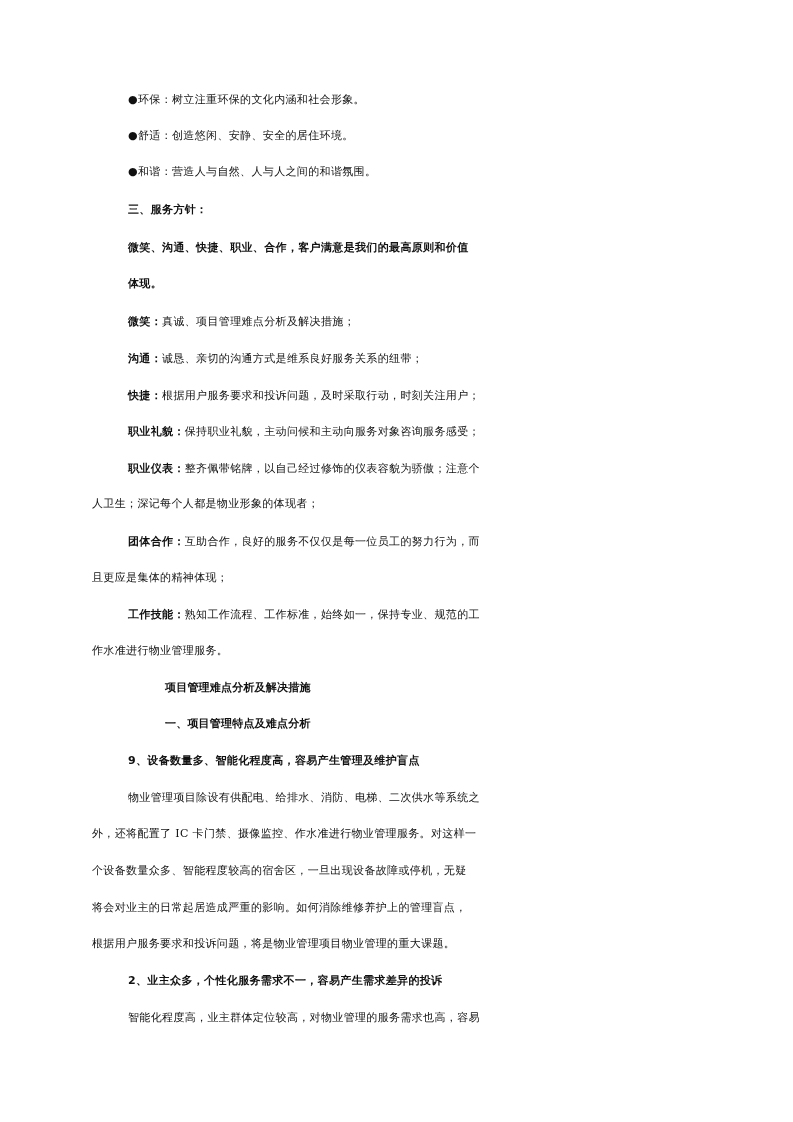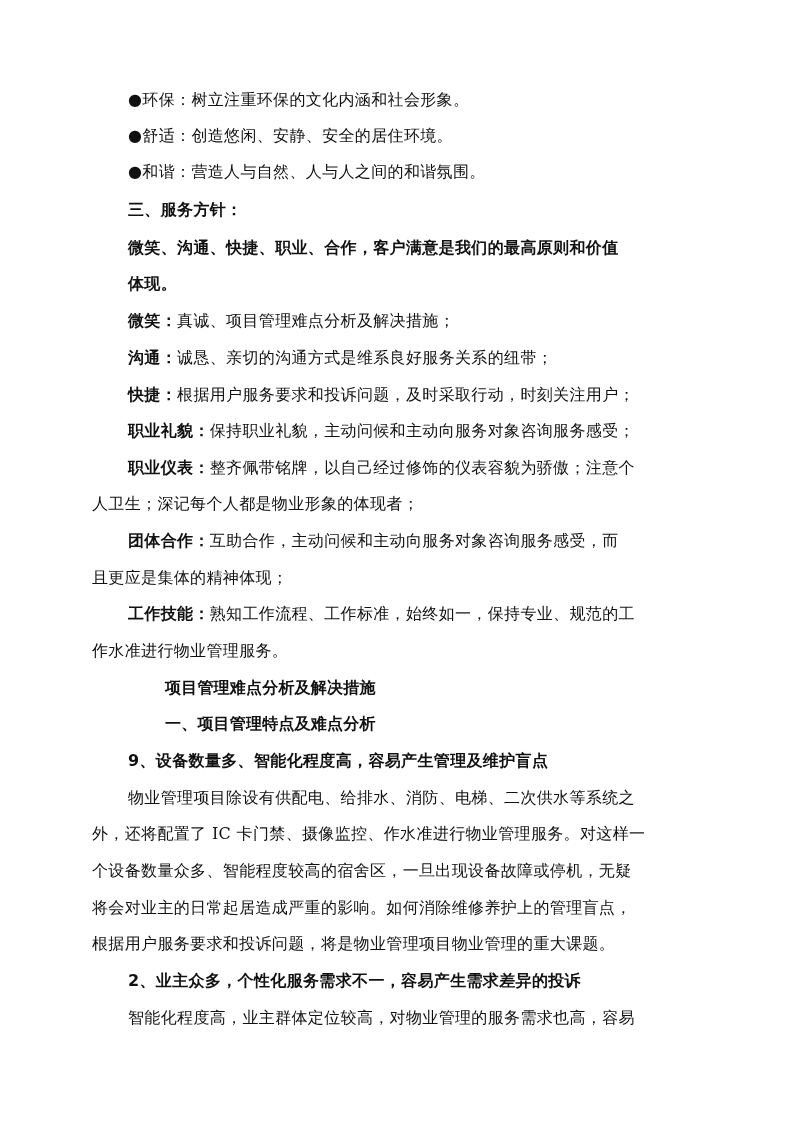--- a/index.html
+++ b/index.html
@@ -1,21 +1,21 @@
 <!DOCTYPE html>
 <html><head>
 <meta charset="utf-8">
 <style>
   html, body { margin: 0; padding: 0; background: #ffffff; }
   body { width: 793px; height: 1122px; position: relative; overflow: hidden;
          font-family: "DejaVu Serif", "Liberation Serif", serif; color: #111; }
   .page { position: absolute; left: 92px; top: 88px; width: 618px; }
-  .line { position: absolute; left: 0; height: 24px; line-height: 24px; font-size: 16px; white-space: nowrap; letter-spacing: 0.35px; }
+  .line { position: absolute; left: 0; height: 24px; line-height: 24px; font-size: 11px; white-space: nowrap; letter-spacing: 0.35px; }
   .ind { left: 36px; }
-  .b { font-weight: bold; font-family: Liberation Mono, monospace; margin-top: 17px; }
+  .b { font-weight: bold; font-family: Liberation Sans, sans-serif; margin-top: 17px; }
   .hd { font-family: "DejaVu Sans", "Liberation Sans", sans-serif; font-weight: bold; }
   .hd-light { font-family: "DejaVu Sans", "Liberation Sans", sans-serif; font-weight: bold; letter-spacing: 0.2px; margin-left: 37px; }
   .bullet { font-family: "DejaVu Sans", sans-serif; }
 </style>
 </head>
 <body>
 
 <div class="page">
 
   <div class="line ind" style="top:0px">
@@ -43,21 +43,21 @@
   </div>
   <div class="line ind" style="top:331px">
     <span class="b">职业礼貌：</span><span>保持职业礼貌，主动问候和主动向服务对象咨询服务感受；</span>
   </div>
   <div class="line ind" style="top:368px">
     <span class="b">职业仪表：</span><span>整齐佩带铭牌，以自己经过修饰的仪表容貌为骄傲；注意个</span>
   </div>
   <div class="line" style="top:404px">人卫生；深记每个人都是物业形象的体现者；</div>
 
   <div class="line ind" style="top:441px">
-    <span class="b">团体合作：</span><span>互助合作，主动问候和主动向服务对象咨询服务感受，而</span>
+    <span class="b">团体合作：</span><span>互助合作，良好的服务不仅仅是每一位员工的努力行为，而</span>
   </div>
   <div class="line" style="top:478px">且更应是集体的精神体现；</div>
 
   <div class="line ind" style="top:514px">
     <span class="b">工作技能：</span><span>熟知工作流程、工作标准，始终如一，保持专业、规范的工</span>
   </div>
   <div class="line" style="top:551px">作水准进行物业管理服务。</div>
 
   <div class="line ind hd-light" style="top:588px">项目管理难点分析及解决措施</div>
   <div class="line ind hd-light" style="top:624px">一、项目管理特点及难点分析</div>

